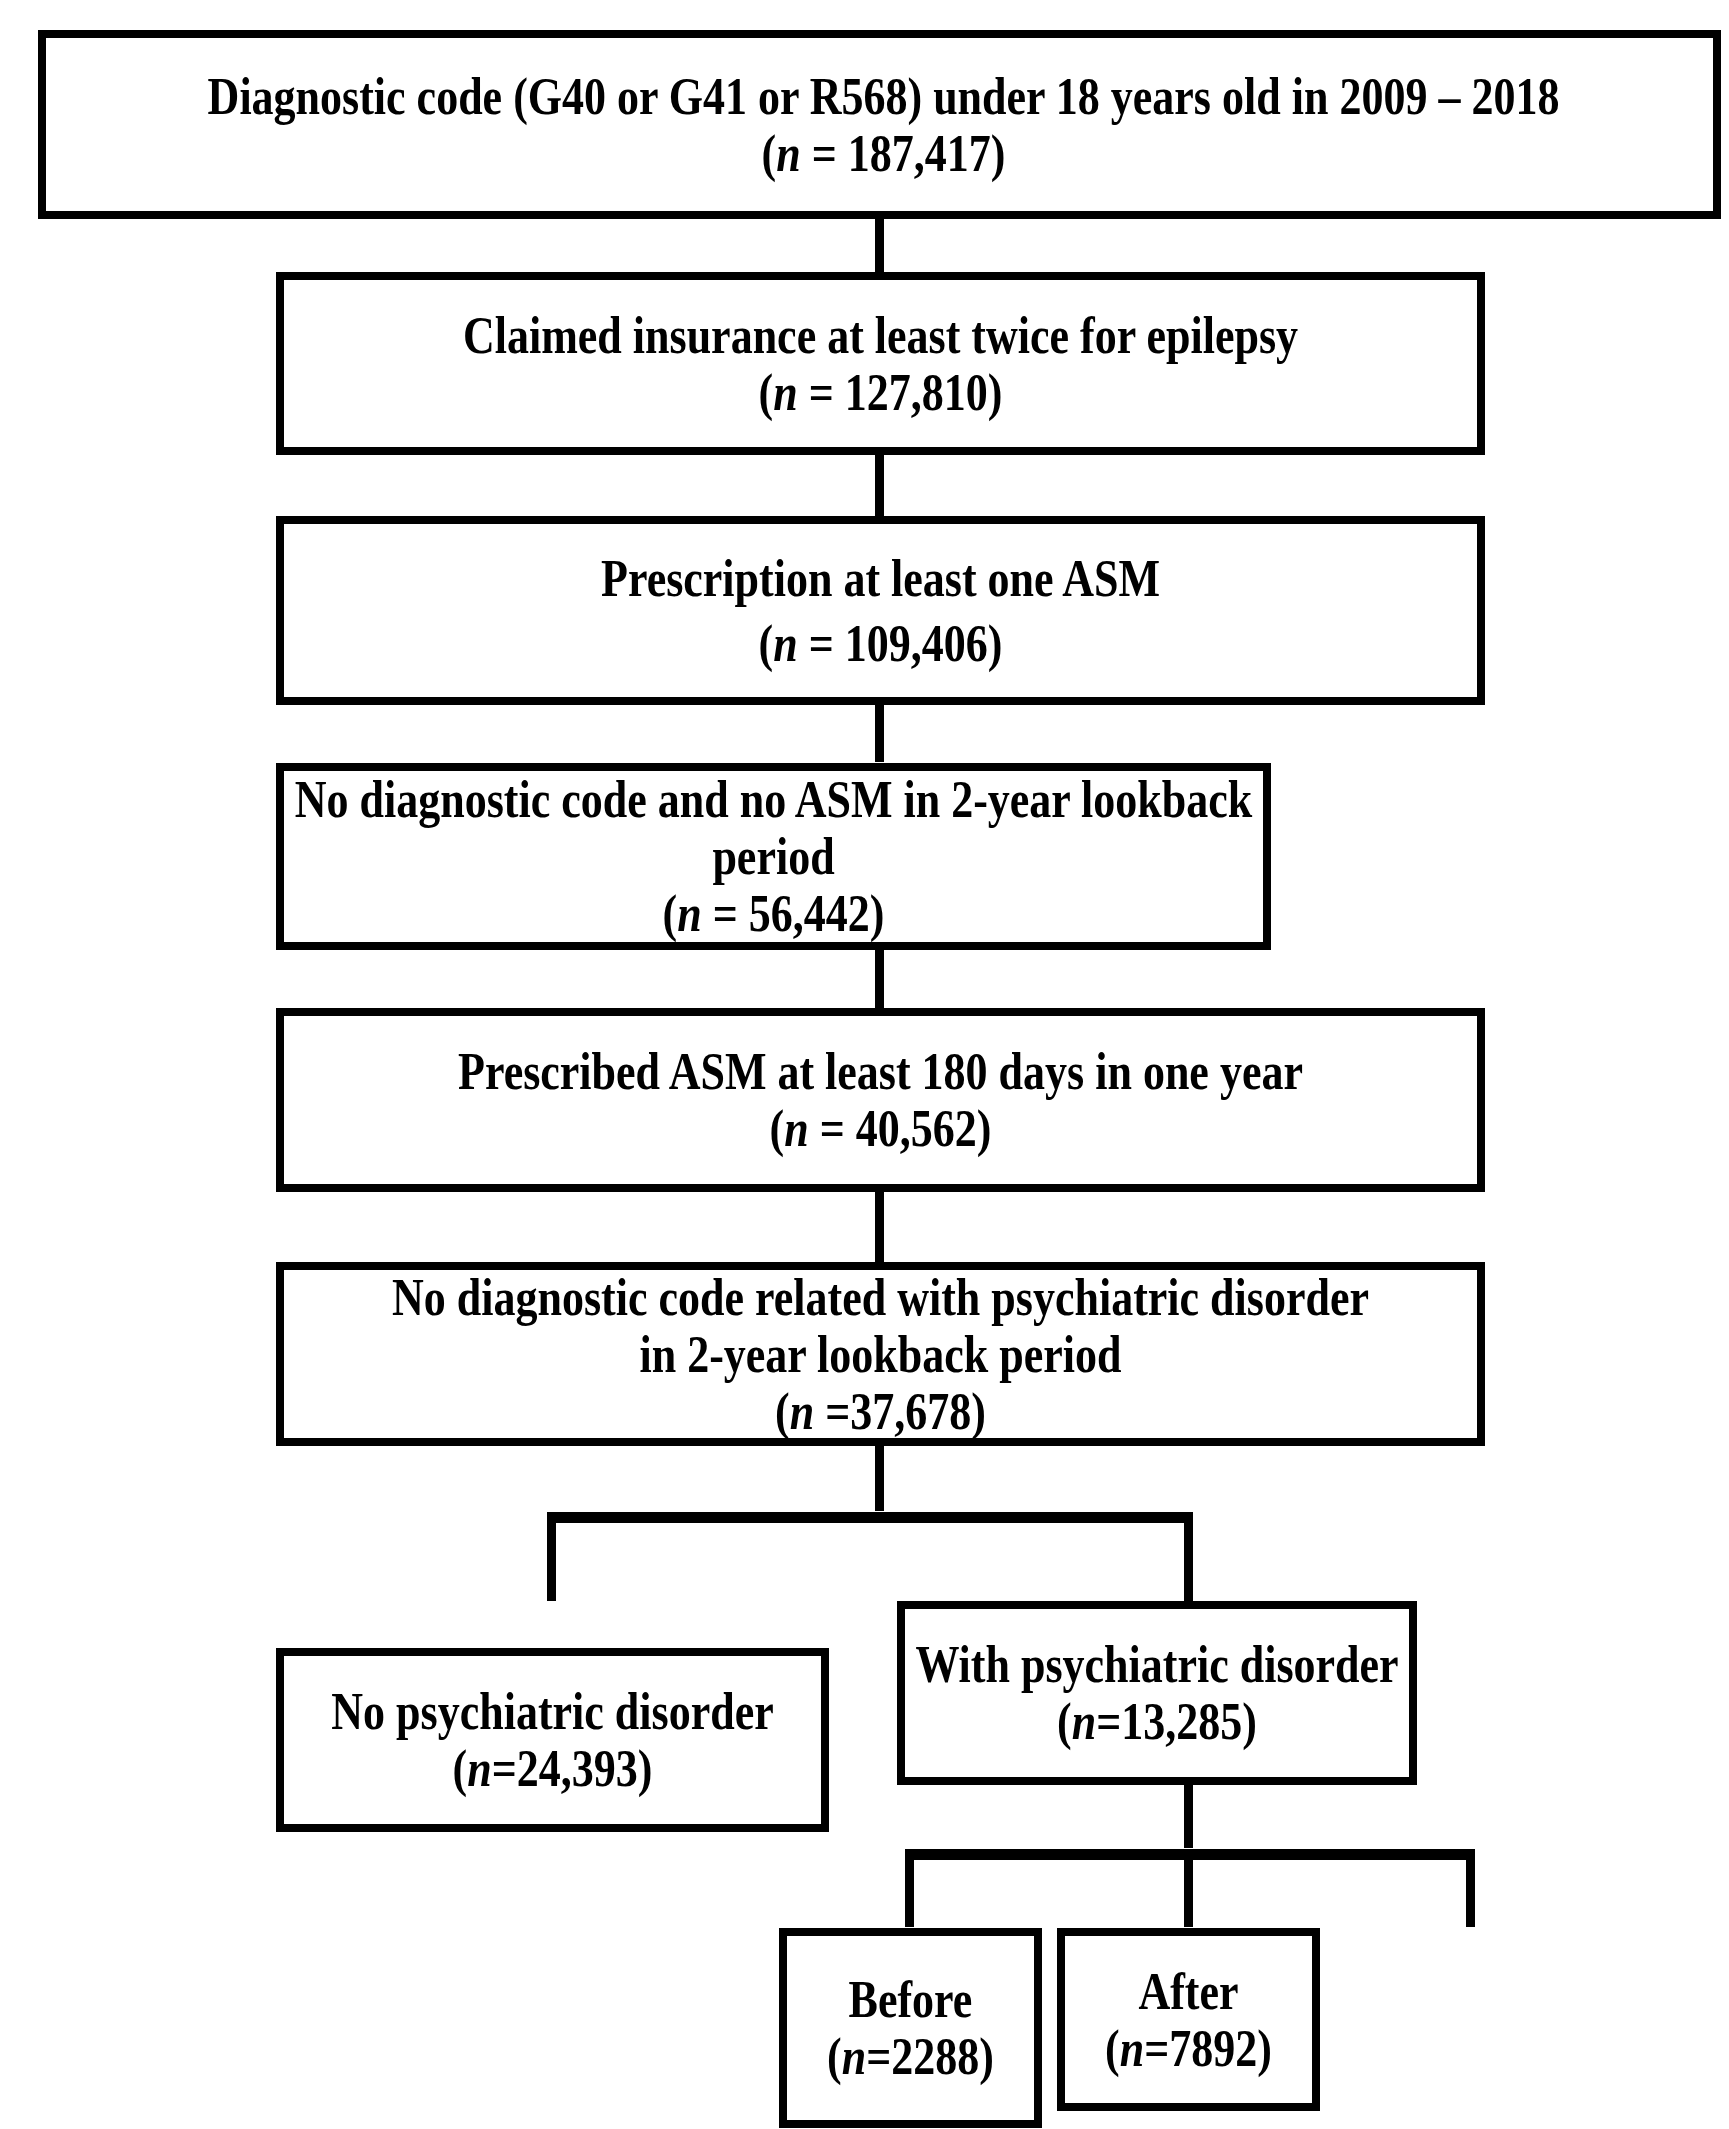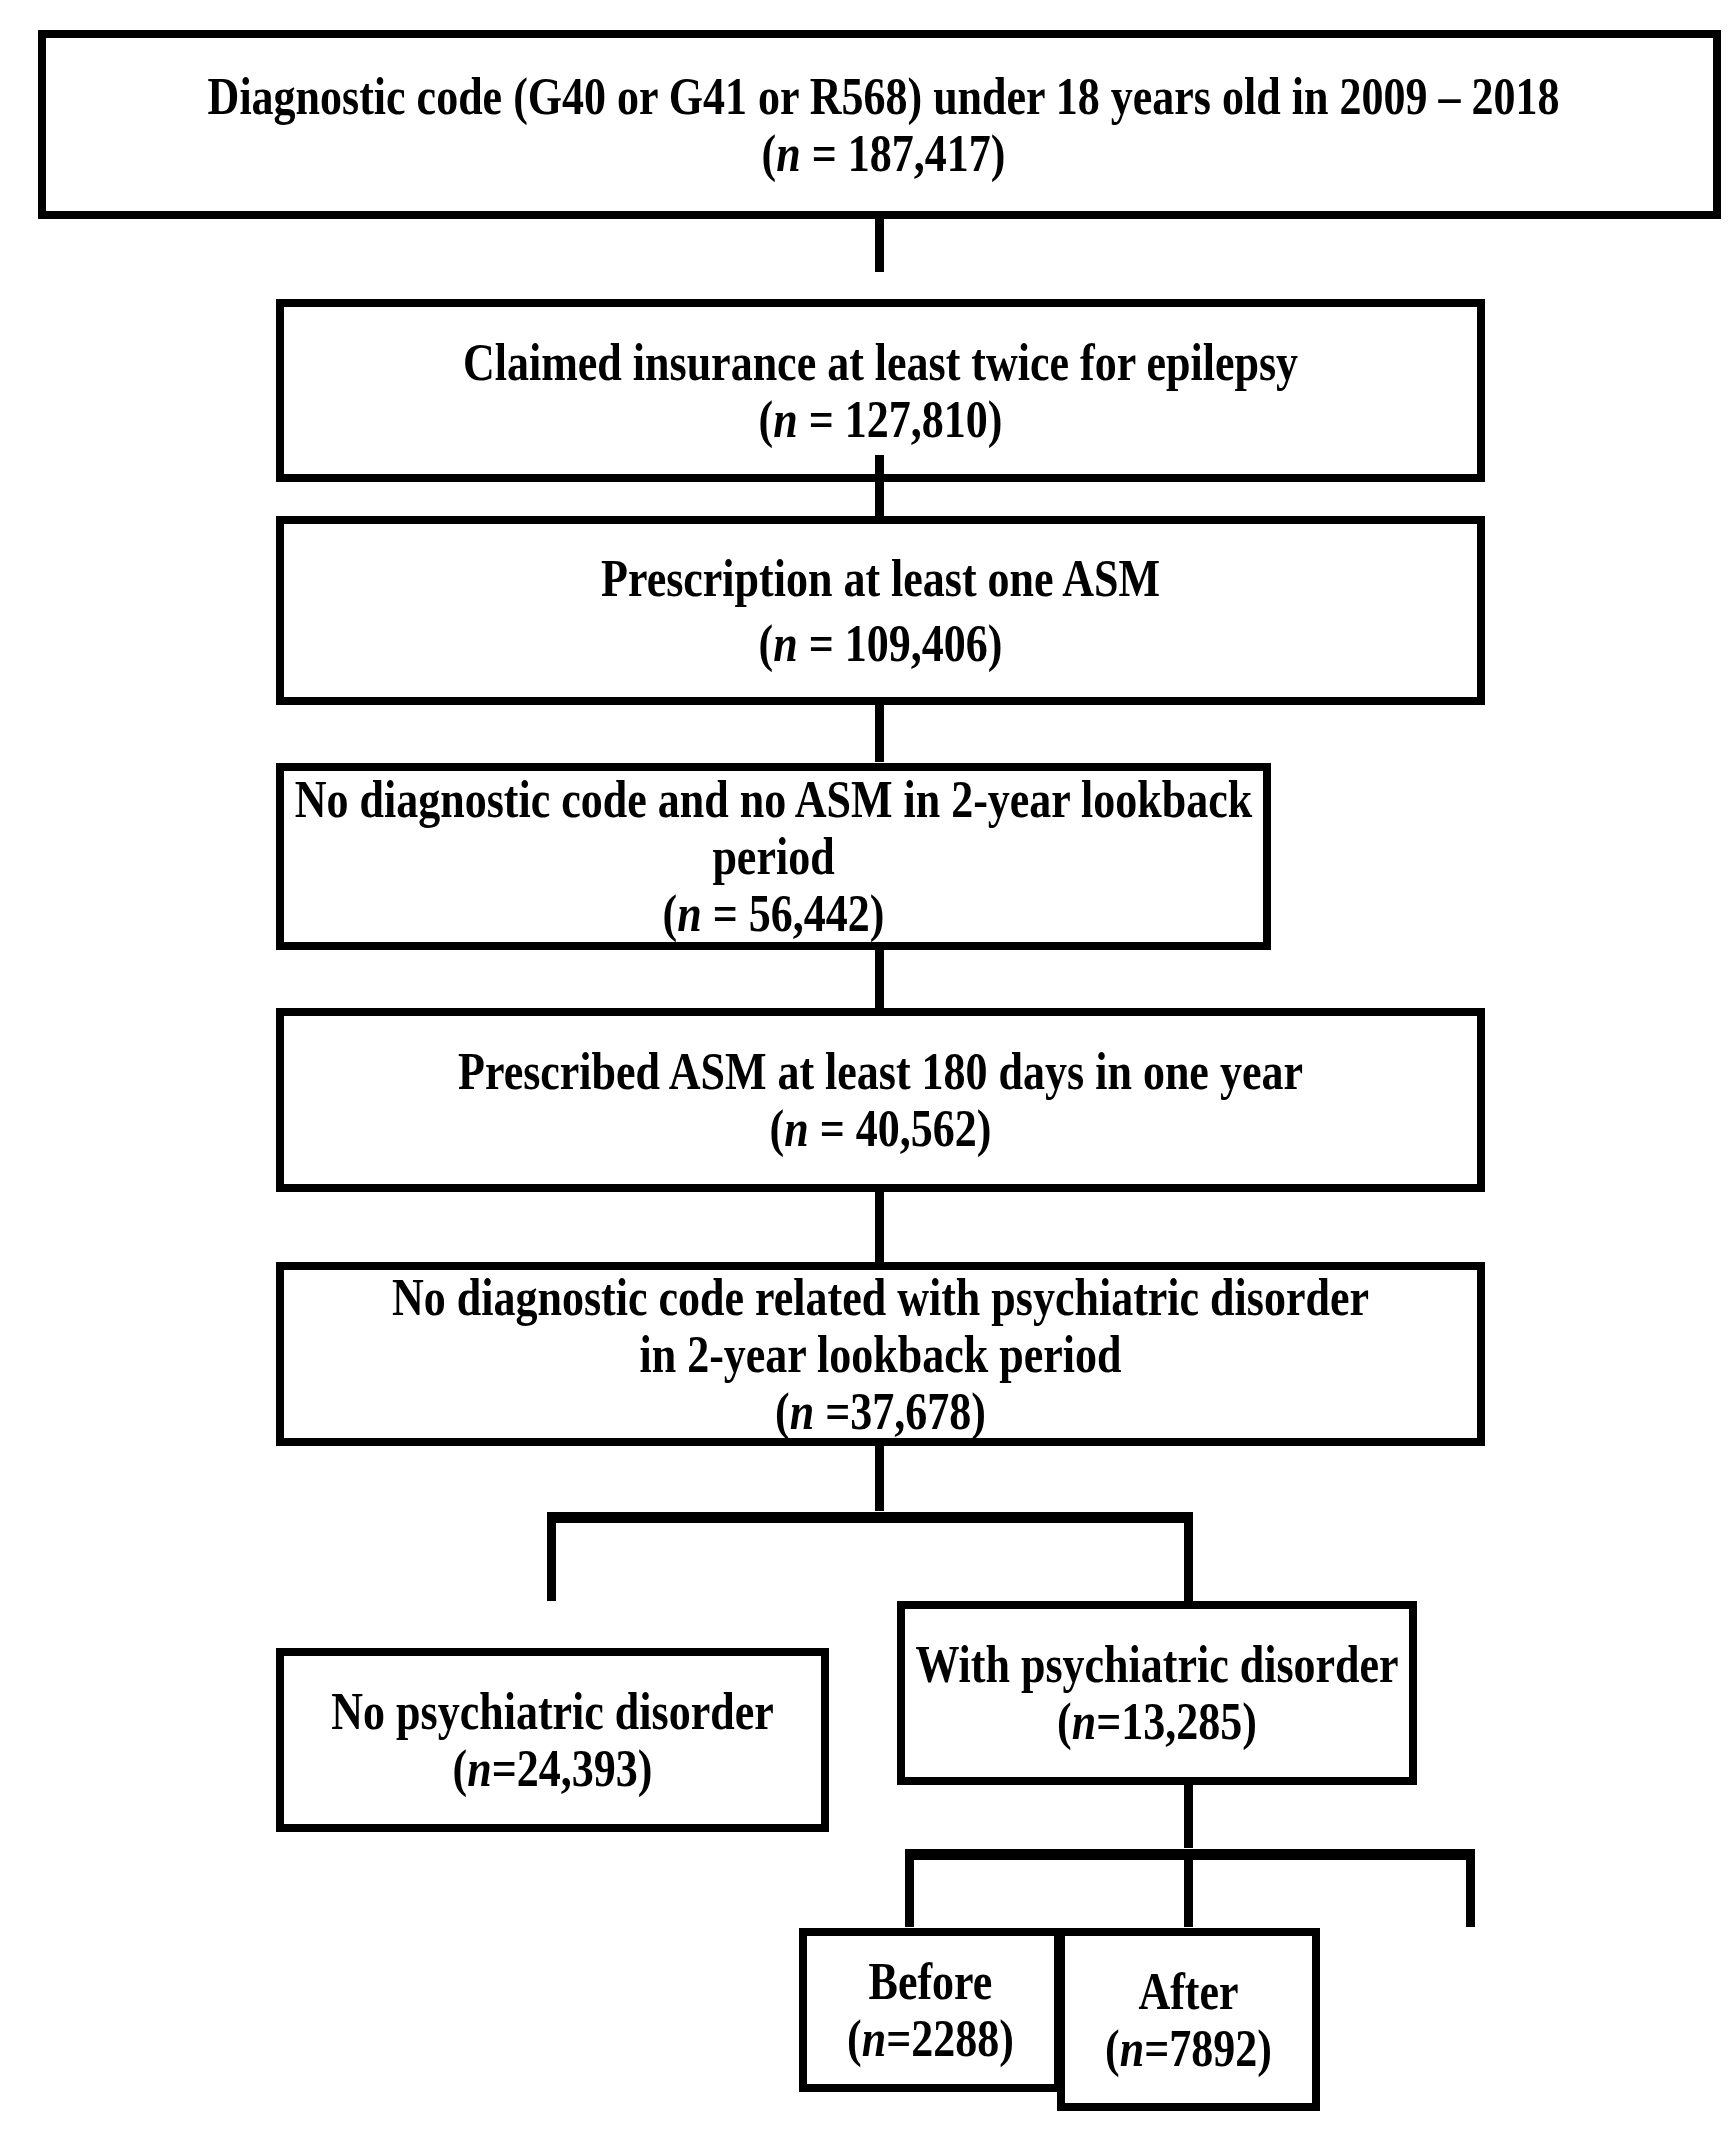--- a/index.html
+++ b/index.html
@@ -43,28 +43,28 @@
     background: #000000;
   }
   .hbar {
     position: absolute;
     height: 10.8px;
     background: #000000;
   }
 
   
   #node-initial       { left: 38px;   top: 30px;   width: 1683px; height: 189px; padding-left: 8px; }
-  #node-claimed       { left: 276px;  top: 272px;  width: 1209px; height: 183px; margin-top: 27px; }
+  #node-claimed       { left: 276px;  top: 272px;  width: 1209px; height: 183px; }
   #node-prescription  { left: 276px;  top: 516px;  width: 1209px; height: 189px; gap: 8px; }
   #node-no-dx-no-asm  { left: 276px;  top: 763px; width: 995px; height: 187px; }
   #node-asm-180       { left: 276px;  top: 1008px; width: 1209px; height: 184px; }
   #node-no-psych-lb   { left: 276px;  top: 1262px; width: 1209px; height: 184px; }
   #node-no-psych      { left: 276px;  top: 1601px; width: 553px;  height: 184px; margin-top: 47px; }
   #node-with-psych    { left: 897px; top: 1601px; width: 520px;  height: 184px; align-items: center; }
-  #node-before        { left: 779px; top: 1928px; width: 263px;  height: 164px; margin-left: 20px; }
+  #node-before        { left: 779px; top: 1928px; width: 263px;  height: 200px; }
   #node-after         { left: 1057px; top: 1928px; width: 263px;  height: 183px; align-items: center; }
   #node-mixed         { left: 1339px; top: 1928px; width: 263px;  height: 183px; }
 
   
   #conn-1         { left: 875px; top: 219px;  height: 53px;  }
   #conn-2         { left: 875px; top: 455px;  height: 61px;  }
   #conn-3         { left: 875px; top: 705px; height: 57px;  }
   #conn-4         { left: 875px; top: 949px; height: 59px;  }
   #conn-5         { left: 875px; top: 1192px; height: 70px; }
   #conn-stem-1    { left: 875px; top: 1446px; height: 65px;  }

